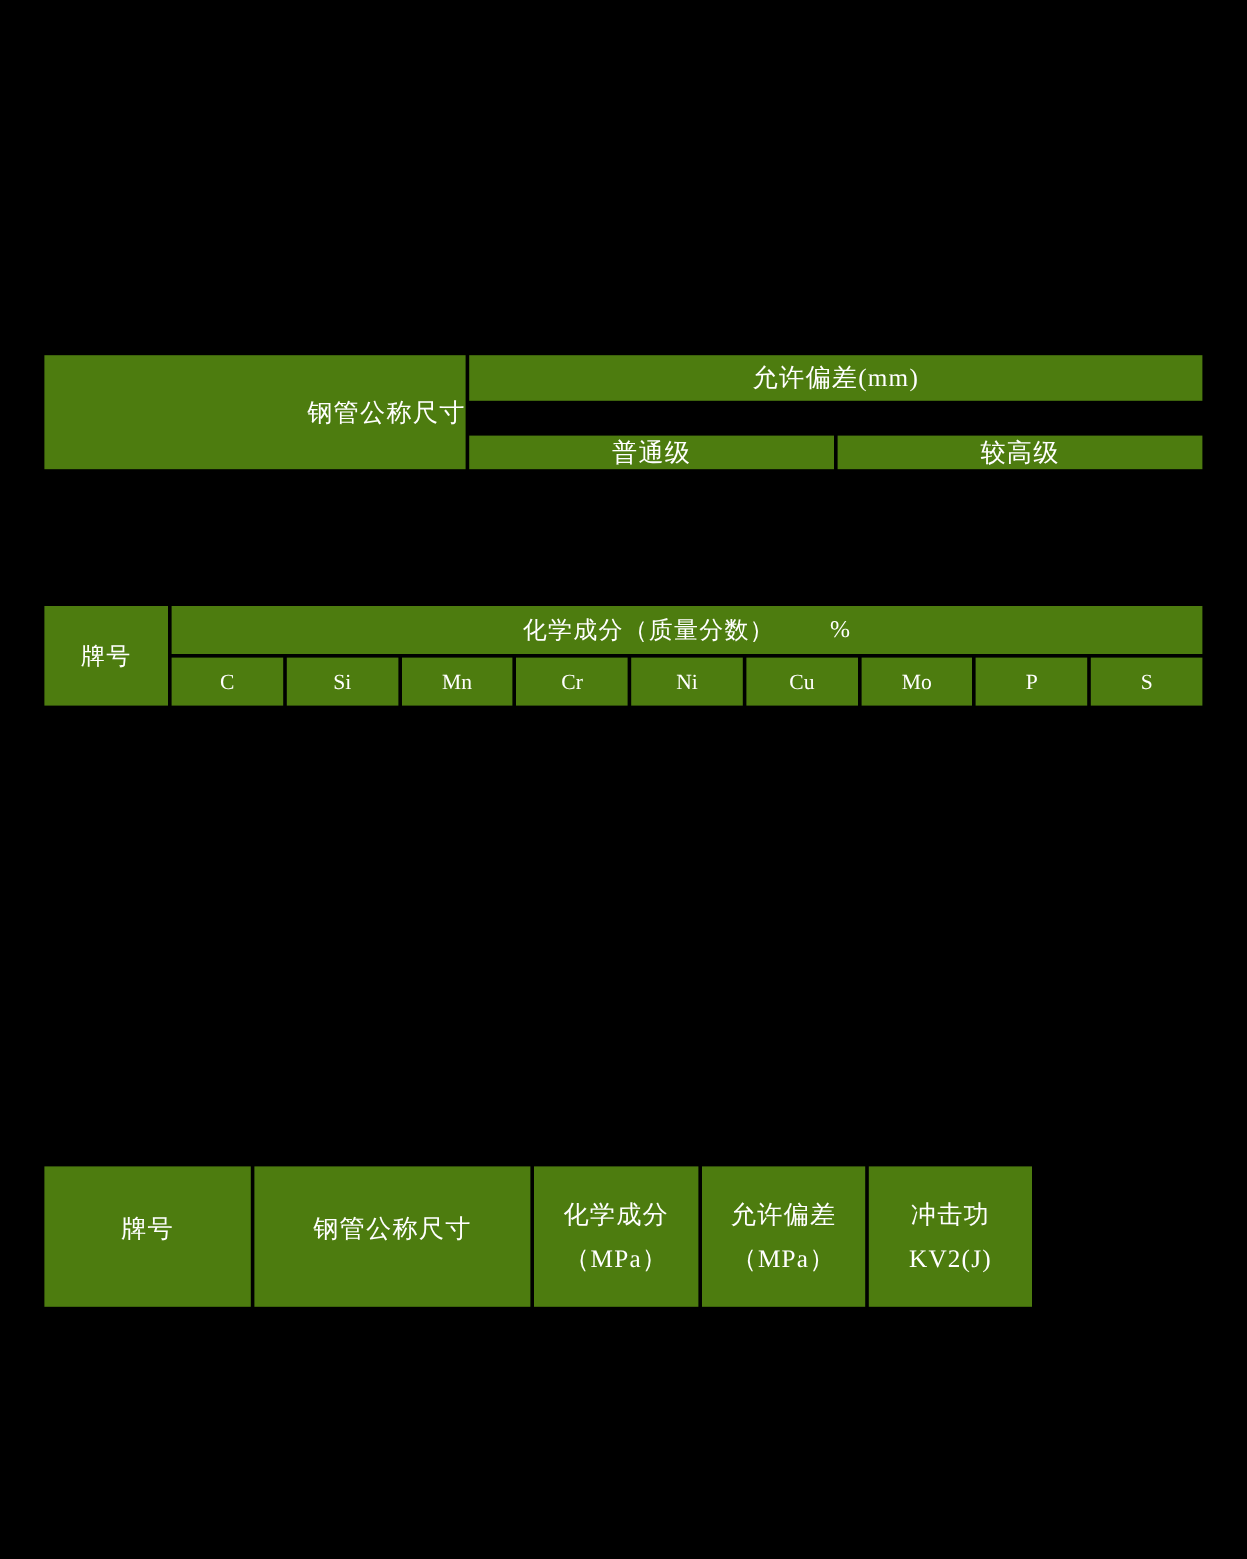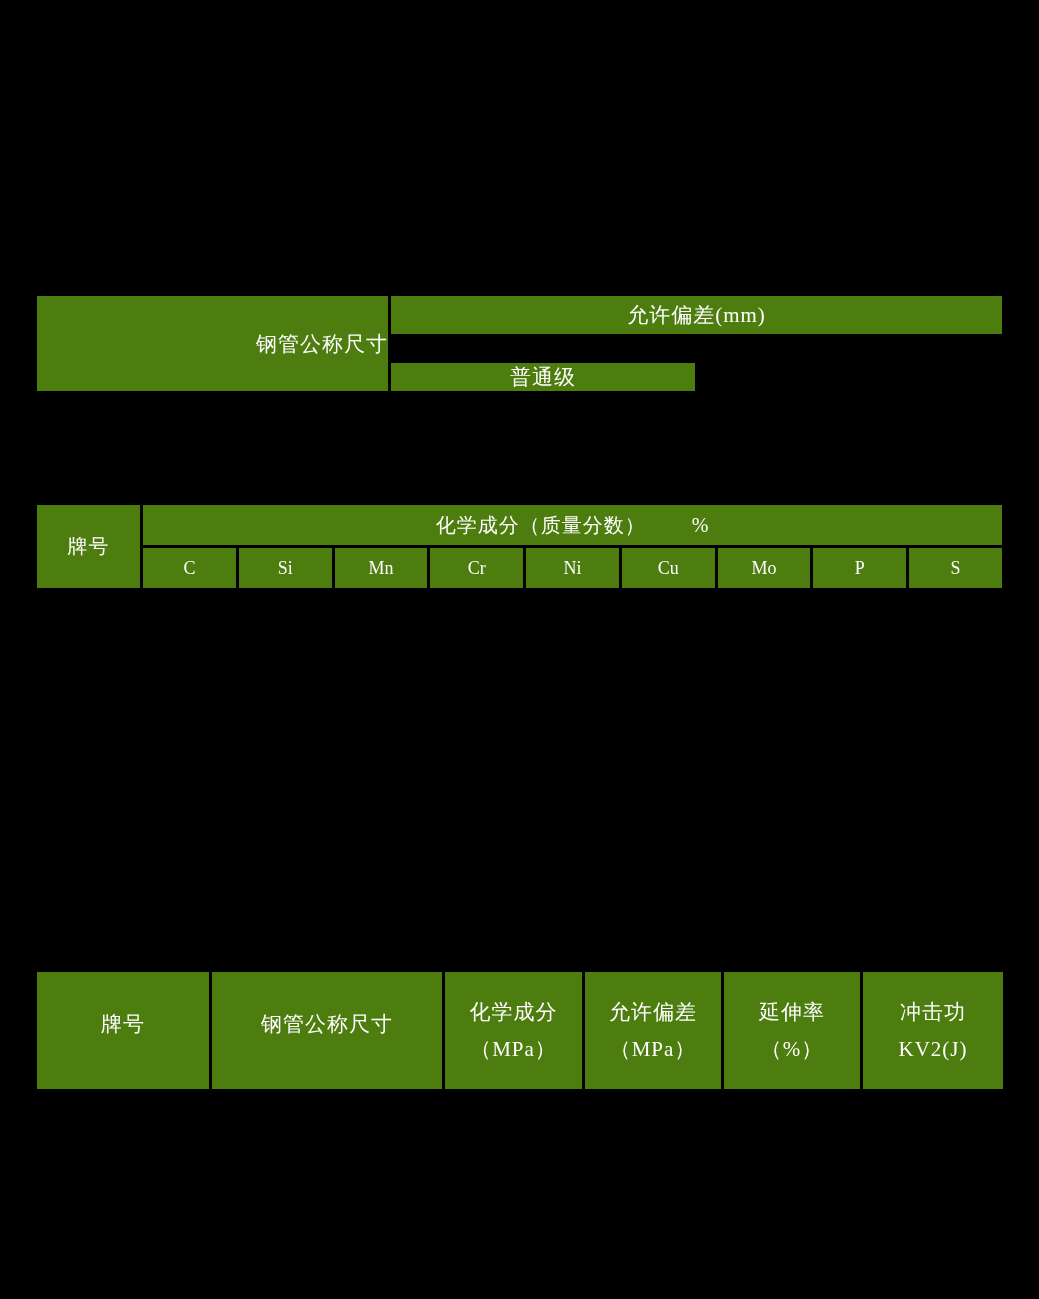--- a/index.html
+++ b/index.html
@@ -79,20 +79,23 @@
     <div class="cell span-rows">
       <span>钢管公称尺寸</span>
     </div>
     <div class="cell">
       <span>允许偏差(mm)</span>
     </div>
     <div class="sub">
       <div class="cell">
         <span>普通级</span>
       </div>
+      <div class="cell">
+        <span>较高级</span>
+      </div>
     </div>
   </section>
 
   <section class="tbl t2">
     <div class="cell grade">
       <span>牌号</span>
     </div>
     <div class="cell comp-head">
       <span>化学成分（质量分数）</span>
       <span>%</span>
@@ -137,22 +140,18 @@
     </div>
     <div class="cell">
       <span>化学成分</span>
       <span>（MPa）</span>
     </div>
     <div class="cell">
       <span>允许偏差</span>
       <span>（MPa）</span>
     </div>
     <div class="cell">
-      <span>延伸率</span>
-      <span>（%）</span>
-    </div>
-    <div class="cell">
       <span>冲击功</span>
       <span>KV2(J)</span>
     </div>
   </section>
 
 </div>
 
 </body></html>

